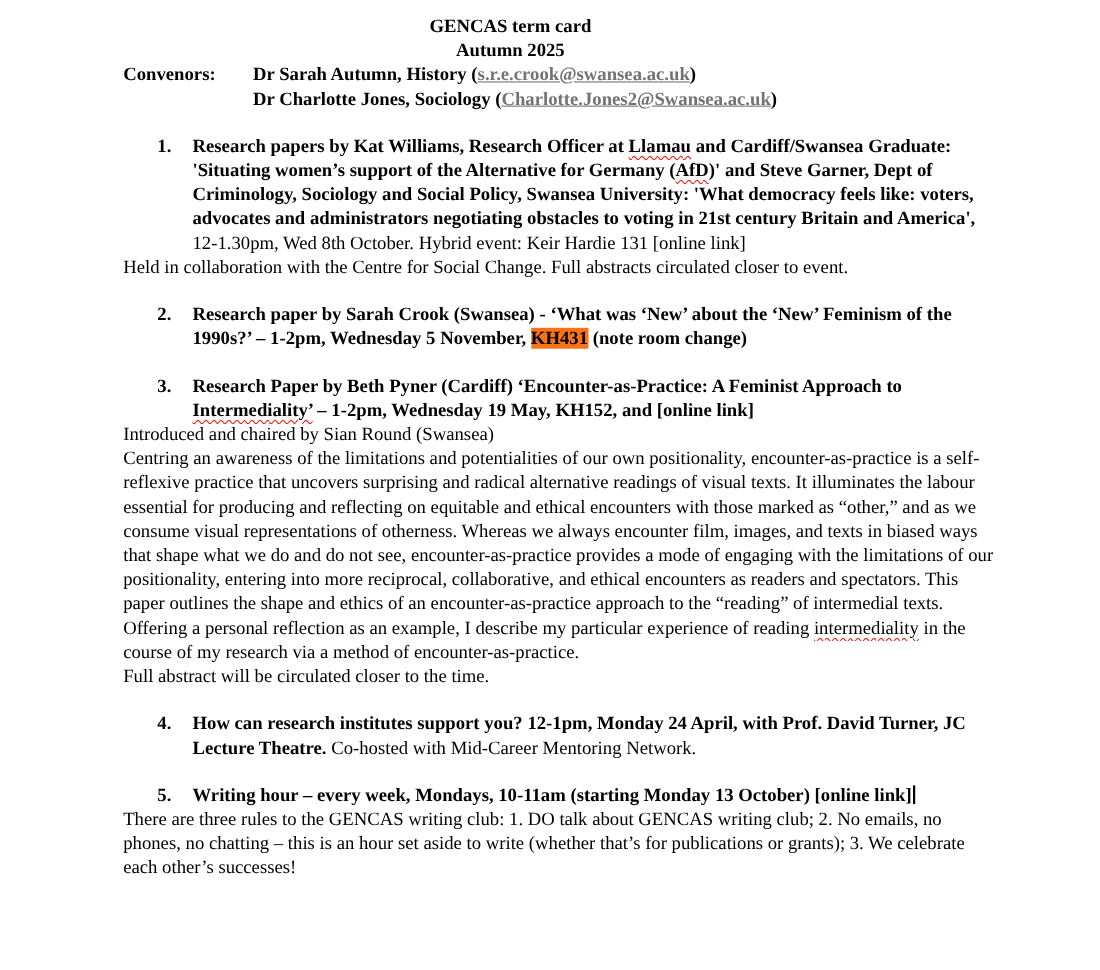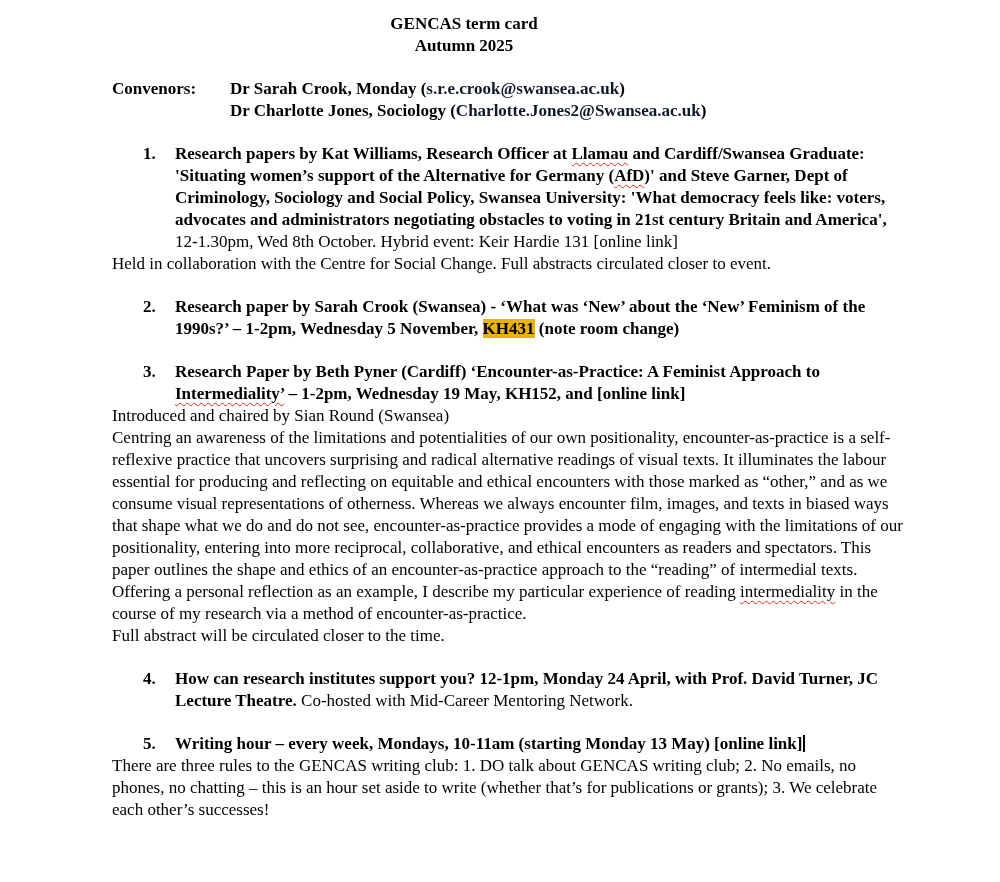--- a/index.html
+++ b/index.html
@@ -12,36 +12,36 @@
     line-height: 22px;
     color: #000000;
     overflow: hidden;
   }
   .doc { padding-top: 13px; }
   .header-block { width: 928px; }
   .center { text-align: center; }
   .bold { font-weight: bold; }
   .subtitle { }
   .content { padding: 0 88px 0 112px; }
-  .convenors { display: flex; margin-top: 21px; }
+  .convenors { display: flex; }
   .conv-label { flex: 0 0 118px; }
   .conv-lines { flex: 1; }
   .list-item { display: flex; margin-top: 21px; }
   .num { flex: 0 0 32px; margin-left: 31px; font-weight: bold; }
   .item-body { flex: 1; }
-  .link { color: #0f172a; cursor: pointer; }
+  .link { color: #737373; text-decoration: underline; cursor: pointer; }
   .squiggle {
     text-decoration-line: underline;
     text-decoration-style: wavy;
     text-decoration-color: #e2261c;
     text-decoration-thickness: 1px;
     text-underline-offset: 3px;
     margin-top: 30px;
   }
-  .hl { background: #eab308; }
+  .hl { background: #f97316; }
   .cursor {
     display: inline-block;
     width: 2px;
     height: 17px;
     background: #000;
     vertical-align: -3px;
     margin-left: 1px;
   }
 </style>
 </head>
@@ -52,21 +52,21 @@
   <div class="header-block">
     <div class="center bold">GENCAS term card</div>
     <div class="center bold subtitle">Autumn 2025</div>
   </div>
 
   <div class="content">
 
     <div class="convenors bold">
       <span class="conv-label">Convenors:</span>
       <div class="conv-lines">
-        <div><span>Dr Sarah Crook, Monday (</span><a class="link">s.r.e.crook@swansea.ac.uk</a><span>)</span></div>
+        <div><span>Dr Sarah Autumn, History (</span><a class="link">s.r.e.crook@swansea.ac.uk</a><span>)</span></div>
         <div><span>Dr Charlotte Jones, Sociology (</span><a class="link">Charlotte.Jones2@Swansea.ac.uk</a><span>)</span></div>
       </div>
     </div>
 
     <div class="list-item">
       <span class="num">1.</span>
       <div class="item-body"><span class="bold">Research papers by Kat Williams, Research Officer at </span><span class="bold squiggle">Llamau</span><span class="bold"> and Cardiff/Swansea Graduate: 'Situating women’s support of the Alternative for Germany (</span><span class="bold squiggle">AfD</span><span class="bold">)' and Steve Garner, Dept of Criminology, Sociology and Social Policy, Swansea University: 'What democracy feels like: voters, advocates and administrators negotiating obstacles to voting in 21st century Britain and America',</span><span> 12-1.30pm, Wed 8th October. Hybrid event: Keir Hardie 131 [online link]</span></div>
     </div>
     <div class="flush">Held in collaboration with the Centre for Social Change. Full abstracts circulated closer to event.</div>
 
@@ -83,18 +83,18 @@
     <div class="flush"><span>Centring an awareness of the limitations and potentialities of our own positionality, encounter-as-practice is a self-reflexive practice that uncovers surprising and radical alternative readings of visual texts. It illuminates the labour essential for producing and reflecting on equitable and ethical encounters with those marked as “other,” and as we consume visual representations of otherness. Whereas we always encounter film, images, and texts in biased ways that shape what we do and do not see, encounter-as-practice provides a mode of engaging with the limitations of our positionality, entering into more reciprocal, collaborative, and ethical encounters as readers and spectators. This paper outlines the shape and ethics of an encounter-as-practice approach to the “reading” of intermedial texts. Offering a personal reflection as an example, I describe my particular experience of reading </span><span class="squiggle">intermediality</span><span> in the course of my research via a method of encounter-as-practice.</span></div>
     <div class="flush">Full abstract will be circulated closer to the time.</div>
 
     <div class="list-item">
       <span class="num">4.</span>
       <div class="item-body"><span class="bold">How can research institutes support you? 12-1pm, Monday 24 April, with Prof. David Turner, JC Lecture Theatre.</span><span> Co-hosted with Mid-Career Mentoring Network.</span></div>
     </div>
 
     <div class="list-item">
       <span class="num">5.</span>
-      <div class="item-body"><span class="bold">Writing hour – every week, Mondays, 10-11am (starting Monday 13 May) [online link]</span><span class="cursor"></span></div>
+      <div class="item-body"><span class="bold">Writing hour – every week, Mondays, 10-11am (starting Monday 13 October) [online link]</span><span class="cursor"></span></div>
     </div>
     <div class="flush">There are three rules to the GENCAS writing club: 1. DO talk about GENCAS writing club; 2. No emails, no phones, no chatting – this is an hour set aside to write (whether that’s for publications or grants); 3. We celebrate each other’s successes!</div>
 
   </div>
 </div>
 
 </body></html>

